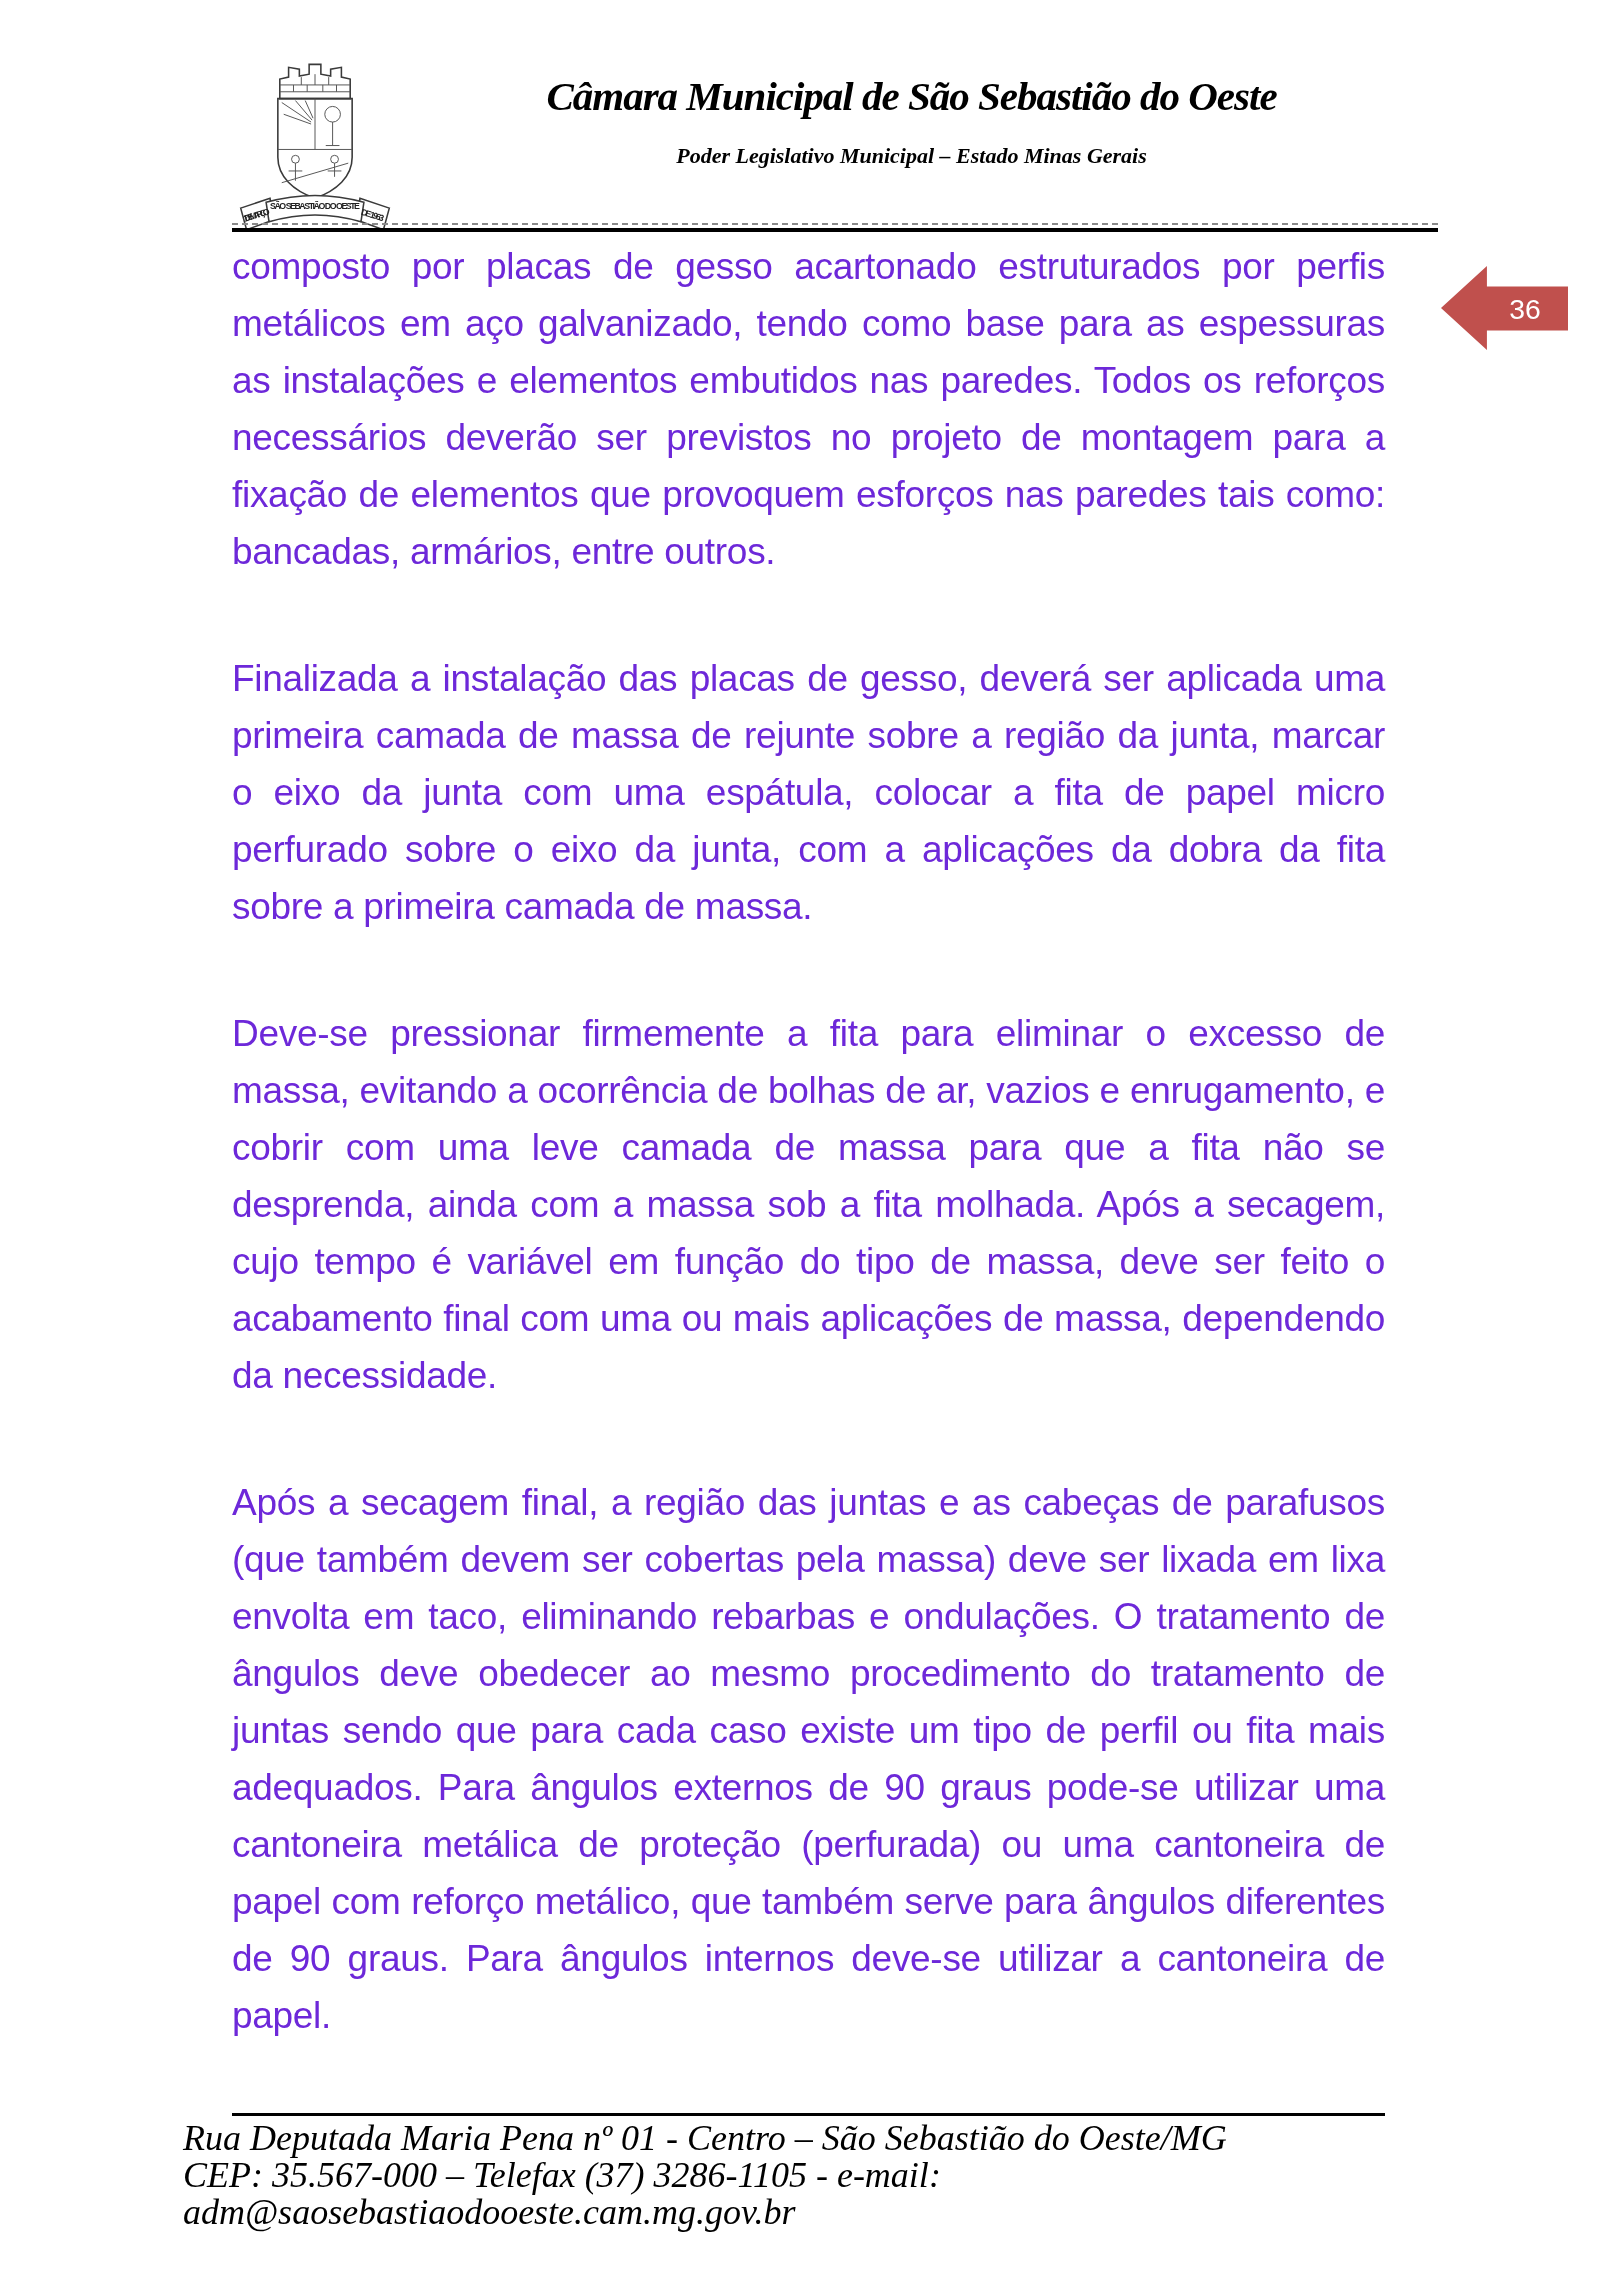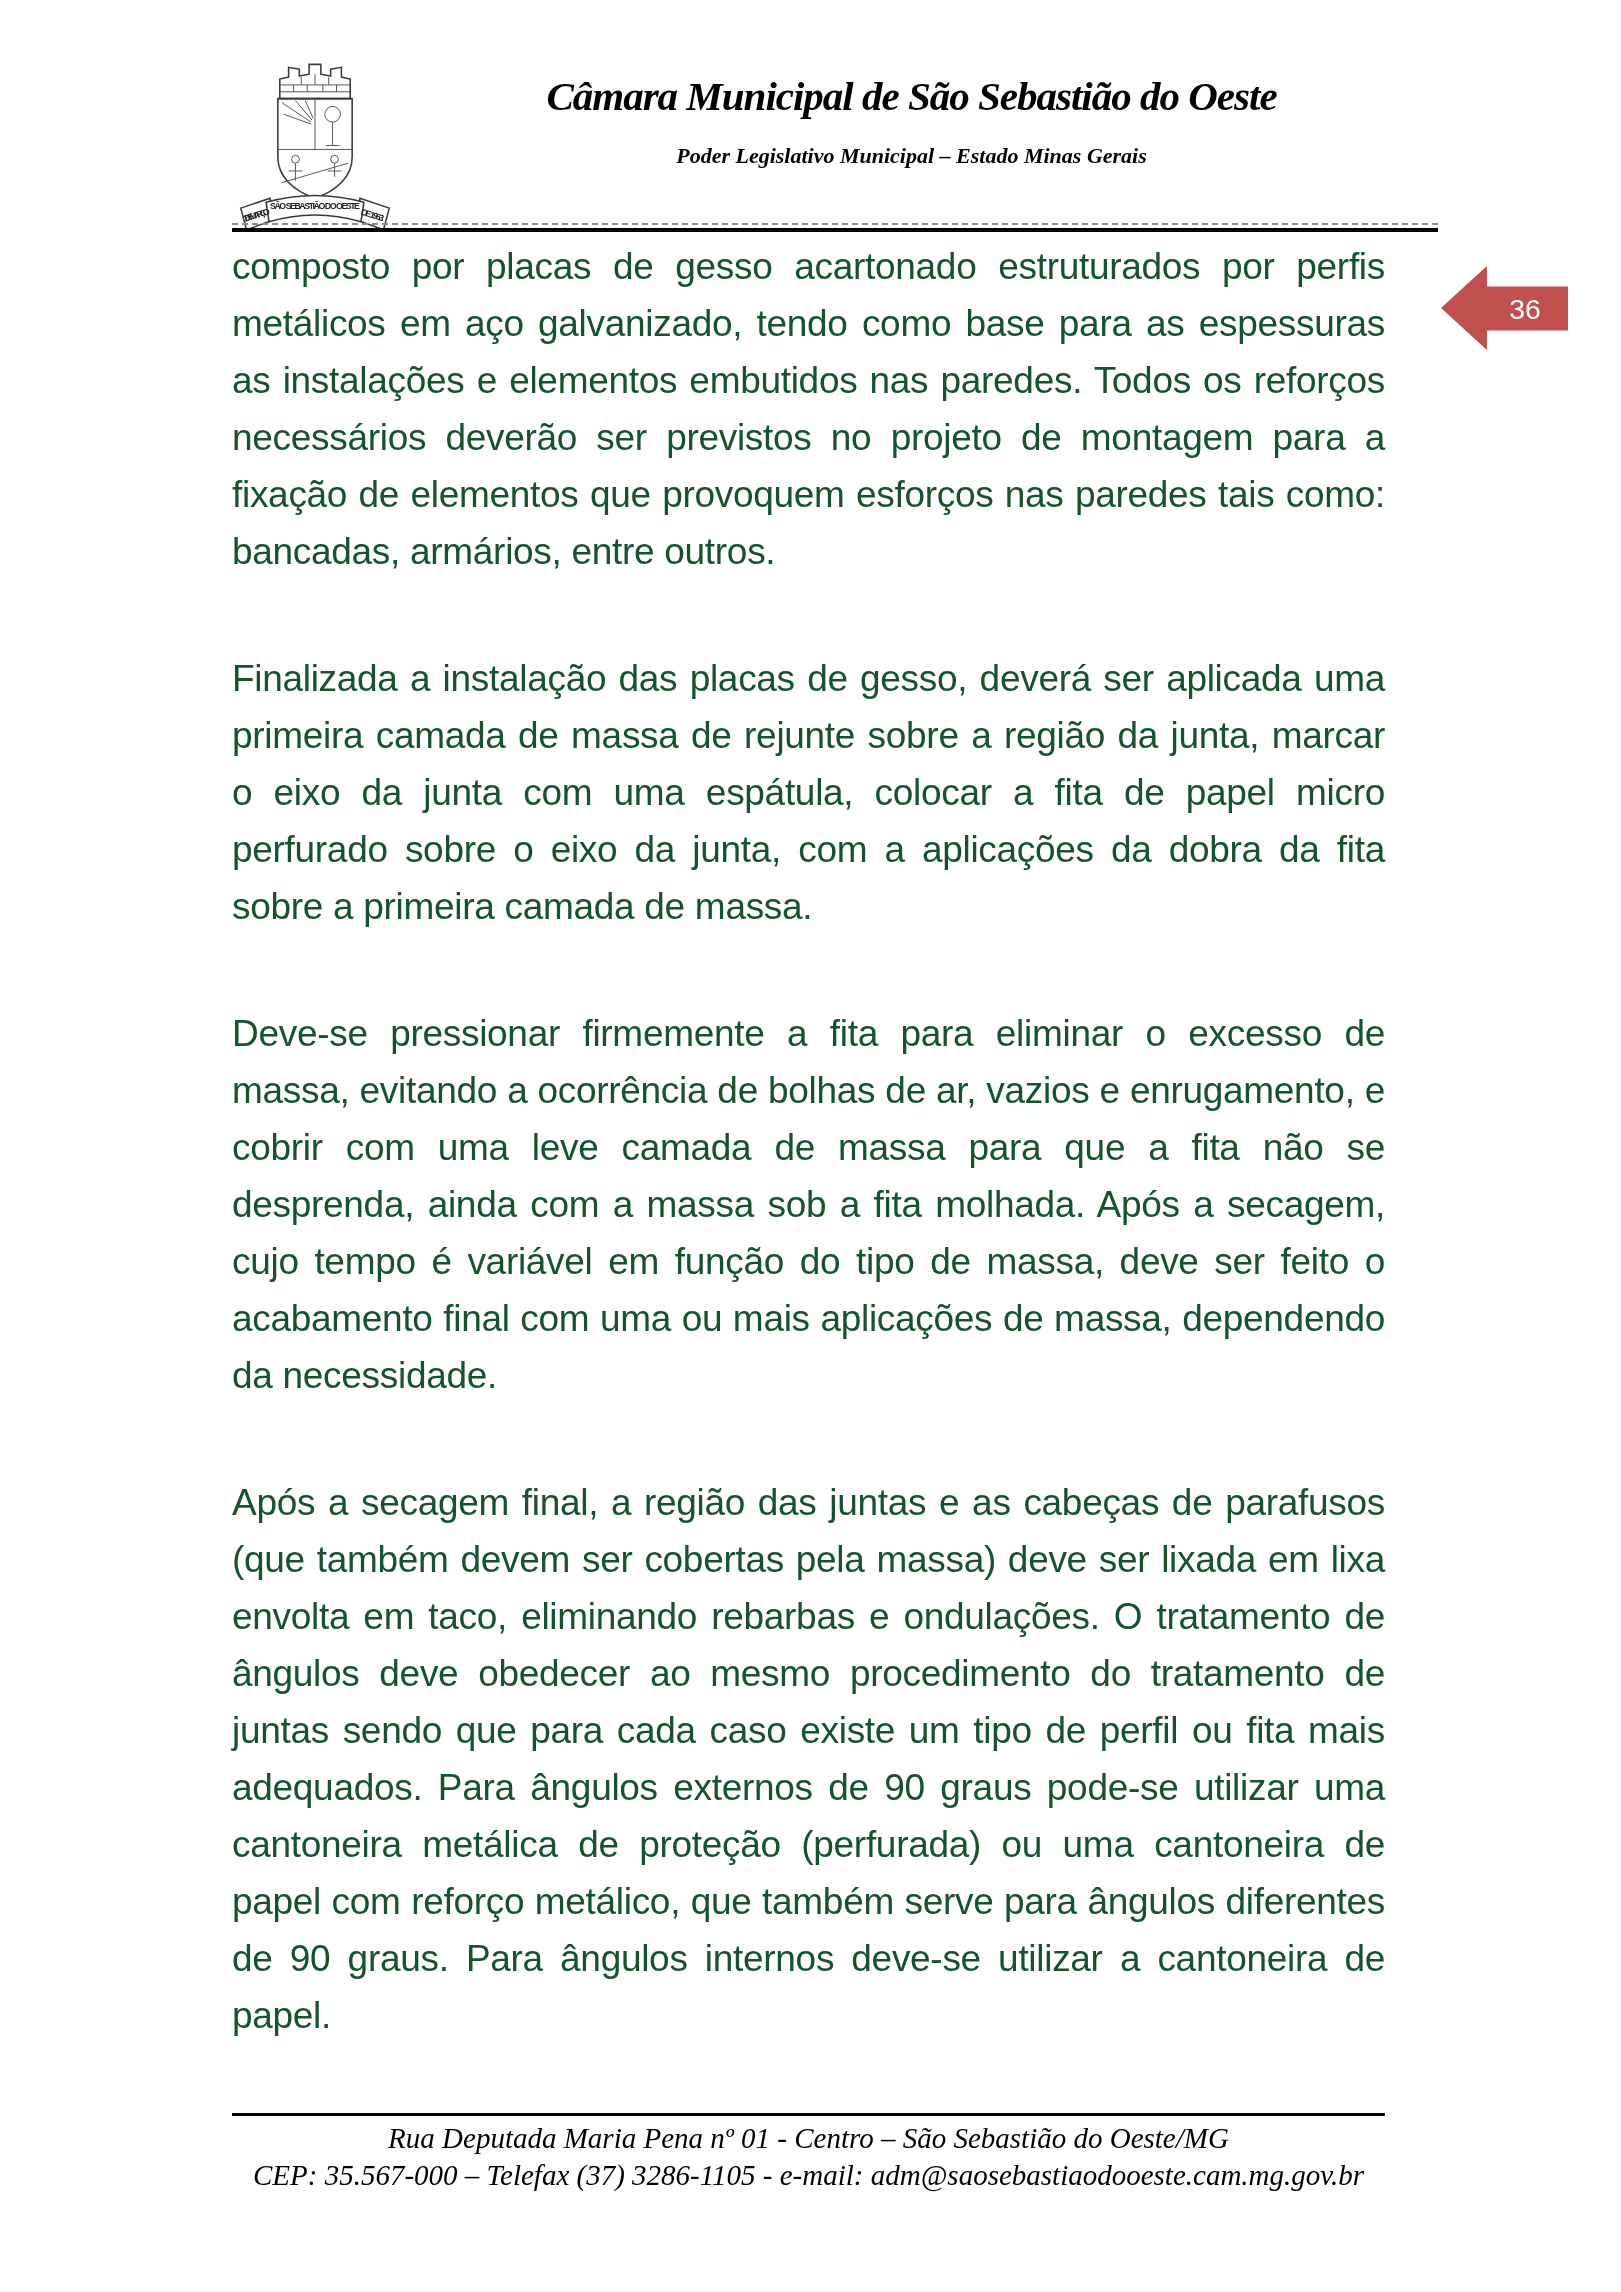--- a/index.html
+++ b/index.html
@@ -66,45 +66,45 @@
   .page-arrow text {
     font-family: "Liberation Sans", sans-serif;
     font-size: 29px;
   }
 
   
   .body-text {
     position: absolute;
     left: 232px; top: 238px;
     width: 1153px;
-    color: #14532d;
+    color: #6d28d9;
     font-size: 37px;
     line-height: 57px;
     text-align: justify;
     letter-spacing: -0.3px;
   }
   .body-text p { margin: 0 0 70px 0; }
   .body-text p:last-child { margin-bottom: 8px; }
 
   
   .footer-rule {
     position: absolute;
     left: 232px; top: 2113px;
     width: 1153px; height: 2.9px;
     background: #000;
   }
   .footer {
     position: absolute;
     left: 183px; top: 2120px;
     width: 1251px;
-    text-align: center;
+    text-align: left;
     color: #000;
     font-family: "Liberation Serif", serif;
     font-style: italic;
-    font-size: 29px;
+    font-size: 36px;
     line-height: 37px;
   }
 
   
   .logo .ln { fill: none; stroke: #3a3a3a; stroke-width: 1.6; }
   .logo .fine { fill: none; stroke: #555; stroke-width: 1; }
   .logo .band { fill: #fff; stroke: #3a3a3a; stroke-width: 1.6; }
   .logo text {
     font-family: "Liberation Sans", sans-serif;
     font-size: 9px;

